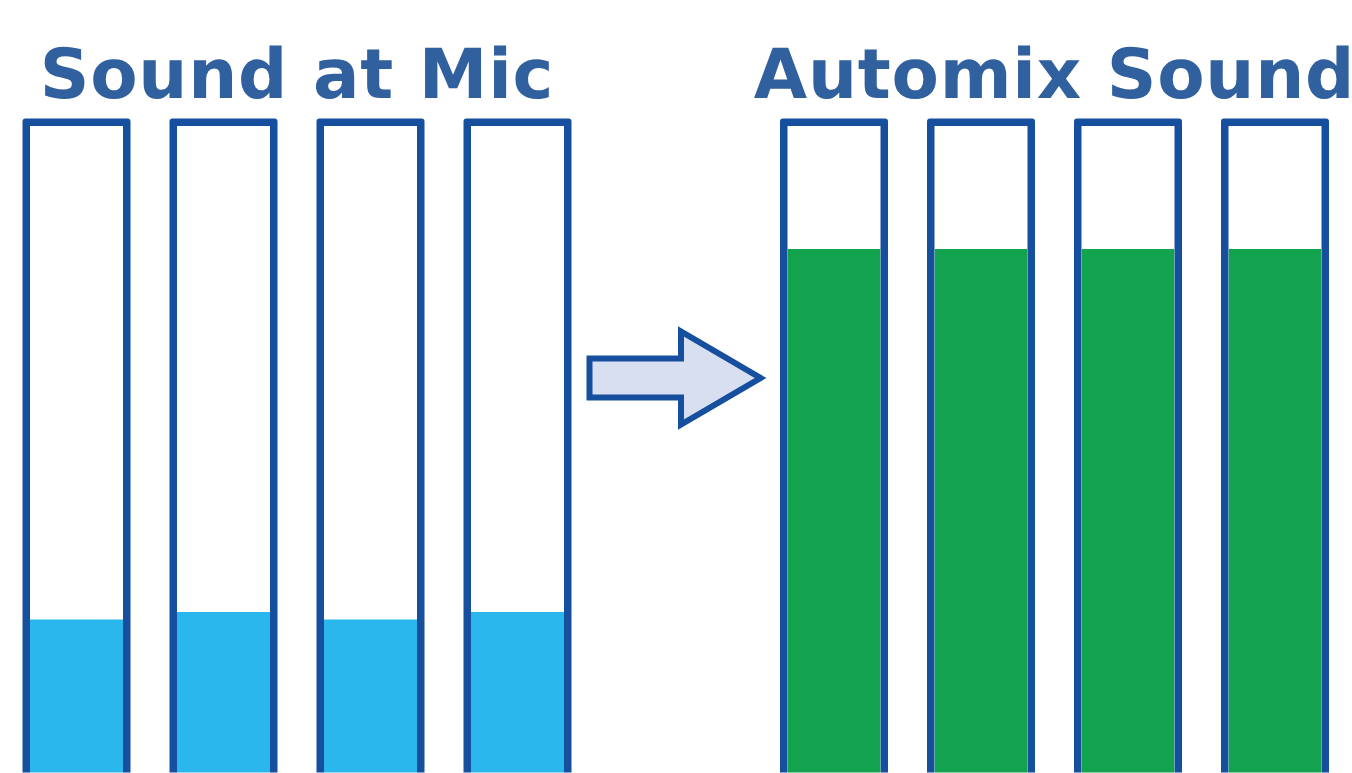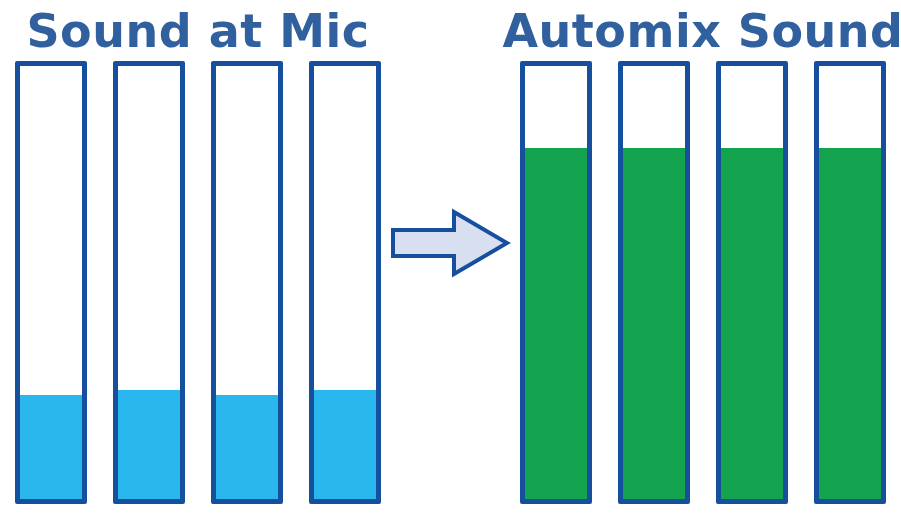--- a/index.html
+++ b/index.html
@@ -13,21 +13,21 @@
   html, body {
     width: 901px; height: 515px;
     background: #ffffff;
     font-family: "DejaVu Sans", "Liberation Sans", sans-serif;
     overflow: hidden;
   }
   .stage {
     width: 901px; height: 515px;
     display: flex;
     justify-content: space-between;
-    padding: 6px 14px 8px 14px;
+    padding: 24px 14px 8px 14px;
   }
   .group {
     display: flex;
     flex-direction: column;
     align-items: center;
     width: 368px;
   }
   .title {
     font-size: 46px;
     font-weight: 700;

